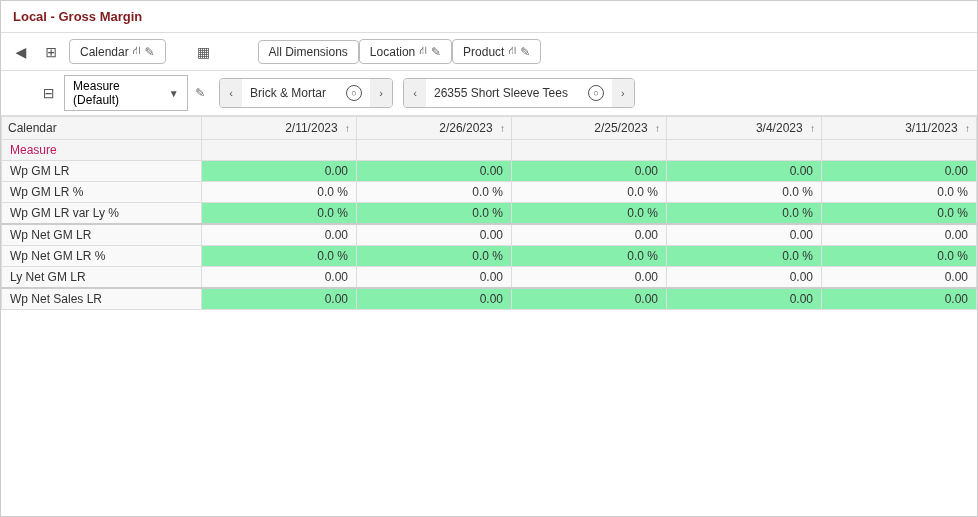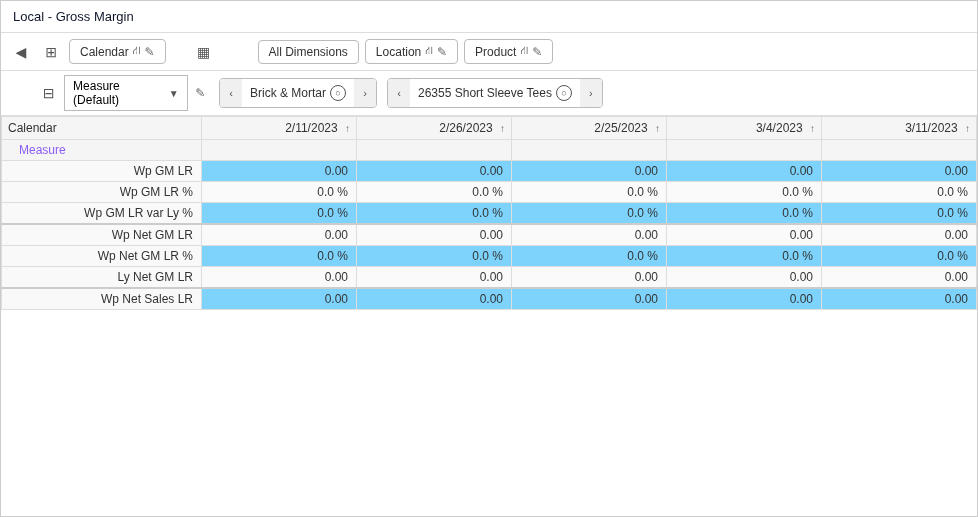--- a/index.html
+++ b/index.html
@@ -16,22 +16,22 @@
       width: 978px;
       height: 517px;
       border: 1px solid #ccc;
       display: flex;
       flex-direction: column;
     }
 
     .title-bar {
       padding: 8px 12px;
       font-size: 13px;
-      font-weight: normal;
-      color: #0f172a;
+      font-weight: bold;
+      color: #7f1d1d;
       border-bottom: 1px solid #ddd;
       background: #fff;
     }
 
     .toolbar {
       display: flex;
       align-items: center;
       padding: 6px 8px;
       gap: 6px;
       border-bottom: 1px solid #ddd;
@@ -42,21 +42,20 @@
     .toolbar-left {
       display: flex;
       align-items: center;
       gap: 6px;
       flex: 0 0 auto;
     }
 
     .toolbar-right {
       display: flex;
       align-items: center;
-      gap: 6px;
       flex: 1;
       flex-wrap: wrap;
       padding-left: 36px;
     }
 
     .icon-btn {
       width: 24px;
       height: 24px;
       display: flex;
       align-items: center;
@@ -102,21 +101,21 @@
       font-size: 11px;
       color: #555;
     }
 
     .pill-with-arrows .pill-label {
       padding: 4px 8px;
       font-size: 12px;
       color: #333;
       display: flex;
       align-items: center;
-      gap: 4px;
+      gap: 20px;
     }
 
     .pill-with-arrows .circle-icon {
       width: 16px;
       height: 16px;
       border: 1.5px solid #555;
       border-radius: 50%;
       display: flex;
       align-items: center;
       justify-content: center;
@@ -183,30 +182,30 @@
       padding: 2px 4px;
       background: #f5f5f5;
     }
 
     tbody tr td {
       border: 1px solid #ddd;
       padding: 3px 8px;
     }
 
     tbody tr td.label-cell {
-      text-align: right;
+      text-align: left;
       background: #f9f9f9;
       color: #333;
       font-size: 12px;
     }
 
     tbody tr td.value-cell {
       text-align: right;
       color: #333;
-      background: #7dd3fc;
+      background: #86efac;
     }
 
     tbody tr.group-separator td {
       border-top: 2px solid #ccc;
     }
 
     tbody tr:nth-child(even) td.value-cell {
       background: #fafafa;
     }
 
@@ -334,21 +333,21 @@
           <th class="date-header">
             <span>3/4/2023</span>
             <span class="sort-arrow">↑</span>
           </th>
           <th class="date-header">
             <span>3/11/2023</span>
             <span class="sort-arrow">↑</span>
           </th>
         </tr>
         <tr>
-          <td style="border:1px solid #ddd; padding:3px 17px; background:#f5f5f5; color:#8b5cf6; font-size:12px;">
+          <td style="border:1px solid #ddd; padding:3px 8px; background:#f5f5f5; color:#be185d; font-size:12px;">
             <span>Measure</span>
           </td>
           <td style="border:1px solid #ddd; background:#f5f5f5;"></td>
           <td style="border:1px solid #ddd; background:#f5f5f5;"></td>
           <td style="border:1px solid #ddd; background:#f5f5f5;"></td>
           <td style="border:1px solid #ddd; background:#f5f5f5;"></td>
           <td style="border:1px solid #ddd; background:#f5f5f5;"></td>
         </tr>
       </thead>
       <tbody id="table-body">

